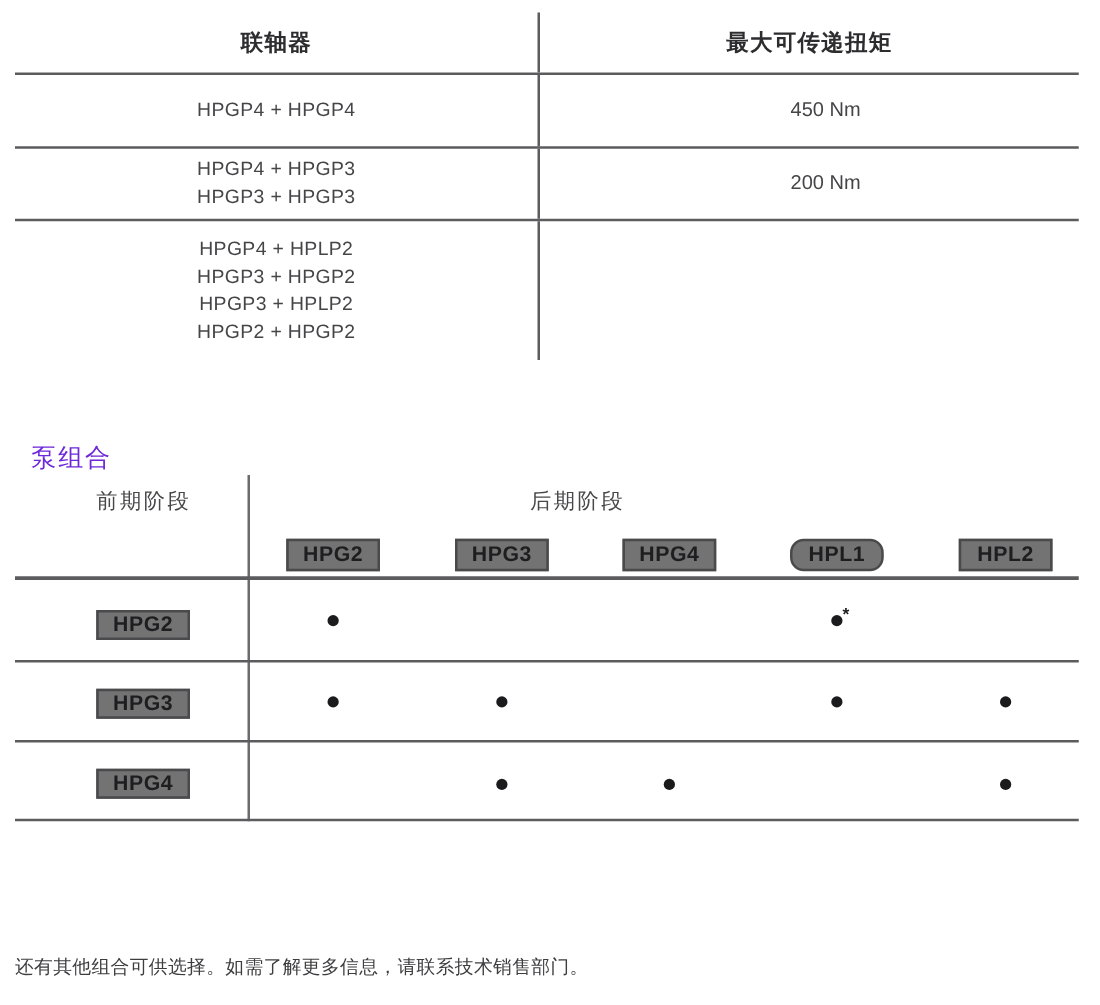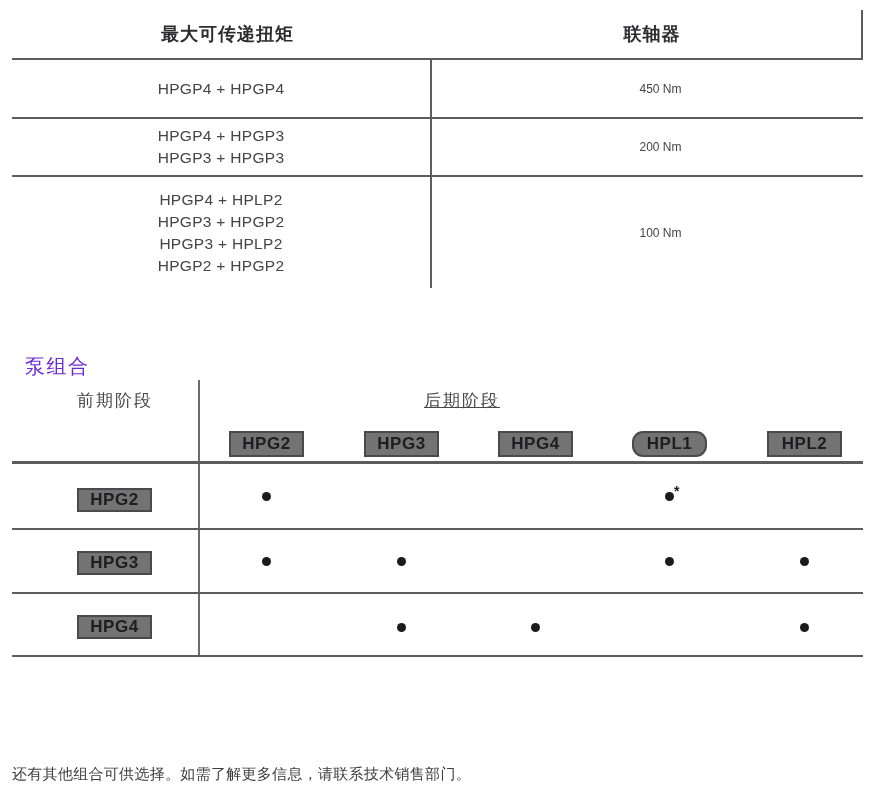--- a/index.html
+++ b/index.html
@@ -11,27 +11,27 @@
 
   
   .torque-table{position:absolute;left:12px;top:10px;width:851px;}
   .t-row{display:flex;box-sizing:border-box;border-top:2px solid #5c5c5f;}
   .t-row.t-head{border-top:none;height:48px;}
   .t-cell{box-sizing:border-box;display:flex;flex-direction:column;justify-content:center;align-items:center;}
   .t-cell.left{width:420px;border-right:2px solid #5c5c5f;}
   .t-cell.right{flex:1;}
   .head-label{font-weight:bold;font-size:18px;letter-spacing:1px;color:#2d2d2f;}
   .combo-line{font-size:15.5px;line-height:22px;color:#454548;letter-spacing:.3px;}
-  .torque-value{font-size:12px;color:#454548;margin-left:26px;}
+  .torque-value{font-size:16px;color:#454548;margin-left:26px;}
 
   
   .pump-title{position:absolute;left:25px;top:353px;font-size:20px;letter-spacing:1.5px;color:#6d28d9;}
   .axis-label{position:absolute;top:389px;font-size:17px;letter-spacing:2px;color:#48484b;}
   .axis-early{left:77px;}
-  .axis-late{left:424px;text-decoration:underline;}
+  .axis-late{left:424px;}
   .m-vline{position:absolute;left:198px;top:380px;width:2px;height:277px;background:#6b6b6e;}
   .m-hline{position:absolute;left:12px;width:851px;background:#5c5c5f;}
   .tag-box{
     position:absolute;box-sizing:border-box;width:75px;height:26px;
     border:2px solid #4a4a4d;background:#737373;
     display:flex;align-items:center;justify-content:center;
     font-weight:bold;font-size:17px;color:#1e1e20;letter-spacing:.5px;
   }
   .dot{position:absolute;width:9px;height:9px;border-radius:50%;background:#1b1b1d;}
   .dot-ast{position:absolute;font-size:14px;font-weight:bold;color:#1b1b1d;}
@@ -40,25 +40,25 @@
   .fn{position:absolute;left:12px;font-size:15px;line-height:20px;color:#3d3d40;letter-spacing:.3px;}
   .fn sup{font-size:10px;}
 </style>
 </head>
 <body>
 
 <div class="page">
 
   <div class="torque-table" id="torque-table">
     <div class="t-row t-head">
+      <div class="t-cell left">
+        <span class="head-label">联轴器</span>
+      </div>
       <div class="t-cell right">
         <span class="head-label">最大可传递扭矩</span>
-      </div>
-      <div class="t-cell left">
-        <span class="head-label">联轴器</span>
       </div>
     </div>
 
   <div class="t-row" style="height: 59px;">
         <div class="t-cell left">
           <div class="combo-line">HPGP4 + HPGP4</div>
         </div>
         <div class="t-cell right">
           <div class="torque-value">450 Nm</div>
         </div>
@@ -71,23 +71,20 @@
         <div class="t-cell right">
           <div class="torque-value">200 Nm</div>
         </div>
       </div>
       <div class="t-row" style="height: 113px;">
         <div class="t-cell left">
           <div class="combo-line">HPGP4 + HPLP2</div>
           <div class="combo-line">HPGP3 + HPGP2</div>
           <div class="combo-line">HPGP3 + HPLP2</div>
           <div class="combo-line">HPGP2 + HPGP2</div>
-        </div>
-        <div class="t-cell right">
-          <div class="torque-value">100 Nm</div>
         </div>
       </div>
     </div>
 
   <div class="pump-title">泵组合</div>
   <div class="axis-label axis-early">前期阶段</div>
   <div class="axis-label axis-late">后期阶段</div>
   <div class="m-vline"></div>
   <div id="matrix-layer">
       <div class="m-hline" style="top: 461px; height: 3px;"></div>

